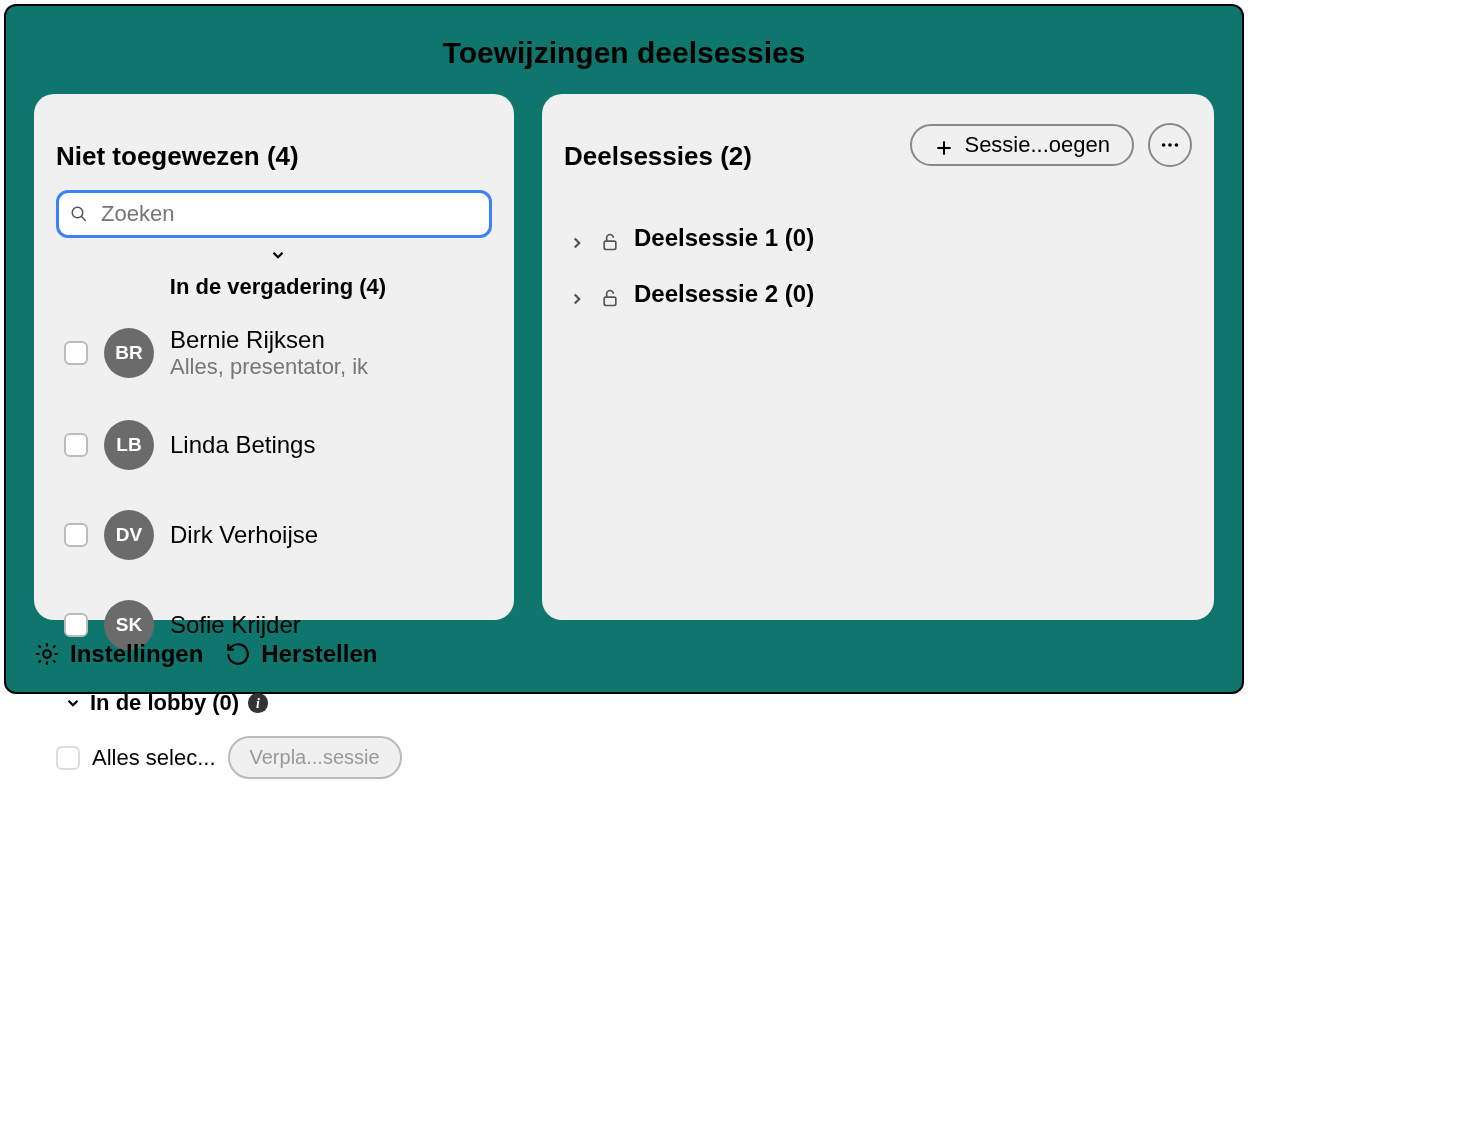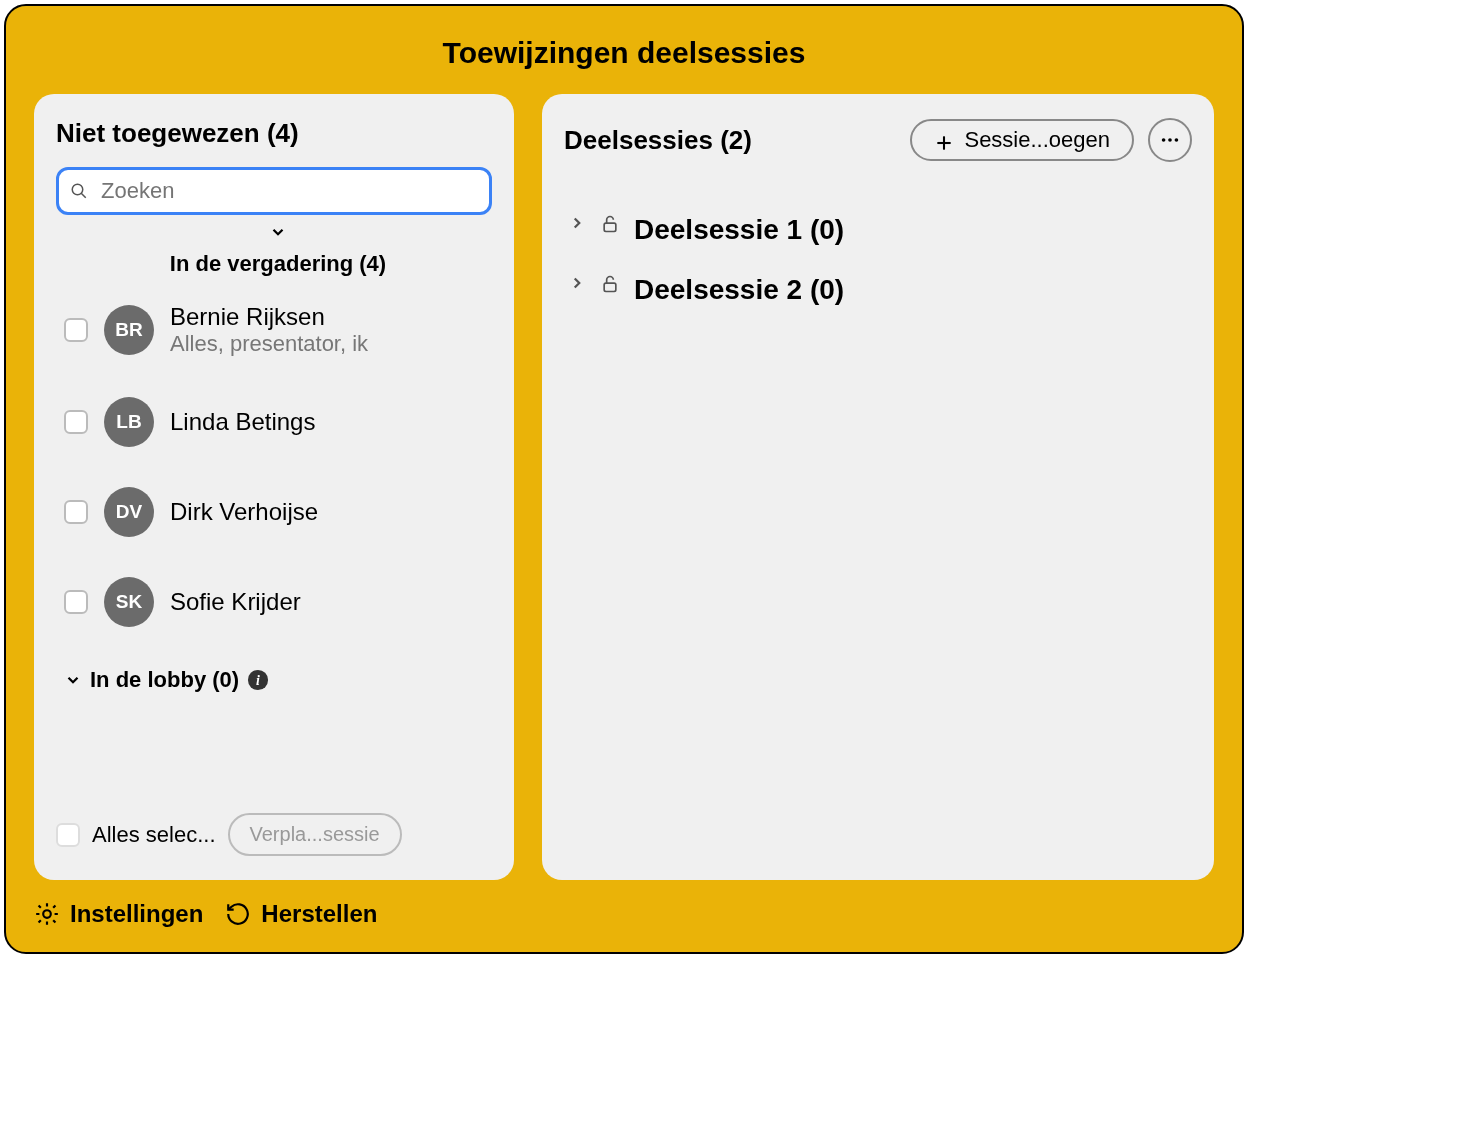--- a/index.html
+++ b/index.html
@@ -8,25 +8,25 @@
     font-family: -apple-system, BlinkMacSystemFont, "Segoe UI", Helvetica, Arial, sans-serif;
     background: #fff;
     width: 1473px;
     height: 1133px;
     display: flex;
     align-items: flex-start;
     justify-content: flex-start;
   }
   .window {
     width: 1240px;
-    height: 950px;
+    height: 690px;
     margin: 4px;
     border: 2px solid #000;
-    border-radius: 22px;
-    background: #eab308;
+    border-radius: 12px;
+    background: #0f766e;
     display: flex;
     flex-direction: column;
     padding: 30px 28px 24px 28px;
   }
   .title {
     text-align: center;
     font-size: 30px;
     font-weight: 700;
     margin-bottom: 24px;
   }
@@ -47,20 +47,21 @@
   .panel-right { flex: 1; }
   .panel-header {
     display: flex;
     align-items: center;
     justify-content: space-between;
     margin-bottom: 18px;
   }
   .panel-title {
     font-size: 26px;
     font-weight: 700;
+    margin-top: 23px;
   }
   .search-wrap {
     position: relative;
     margin-bottom: 8px;
   }
   .search-input {
     width: 100%;
     height: 48px;
     border-radius: 12px;
     border: 3px solid #3b82f6;
@@ -170,24 +171,24 @@
   .icon-btn {
     width: 44px; height: 44px;
     border: 2px solid #888;
     border-radius: 50%;
     display: flex; align-items: center; justify-content: center;
     background: #f0f0f0;
     cursor: pointer;
   }
   .session-row {
     display: flex;
-    align-items: flex-start;
+    align-items: flex-end;
     gap: 14px;
     padding: 14px 4px;
-    font-size: 28px;
+    font-size: 24px;
     font-weight: 700;
   }
   .chev-right { width: 18px; height: 18px; color: #555; }
   .lock-icon { width: 20px; height: 20px; color: #555; }
   .bottom-bar {
     display: flex;
     align-items: center;
     padding-top: 20px;
     gap: 22px;
   }

